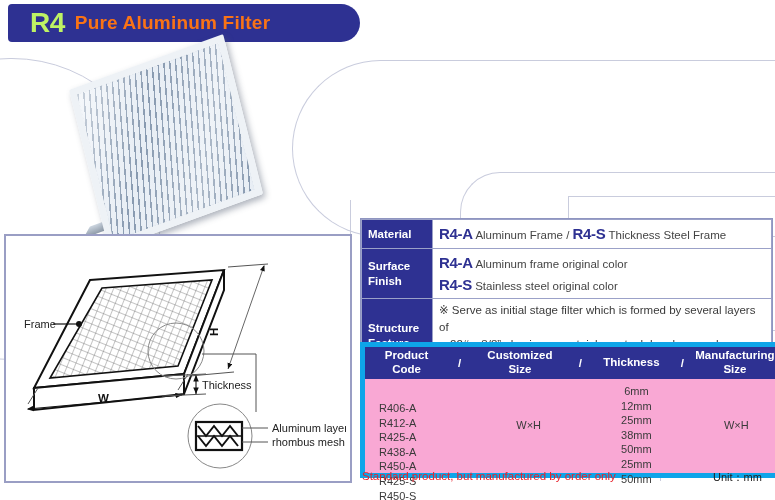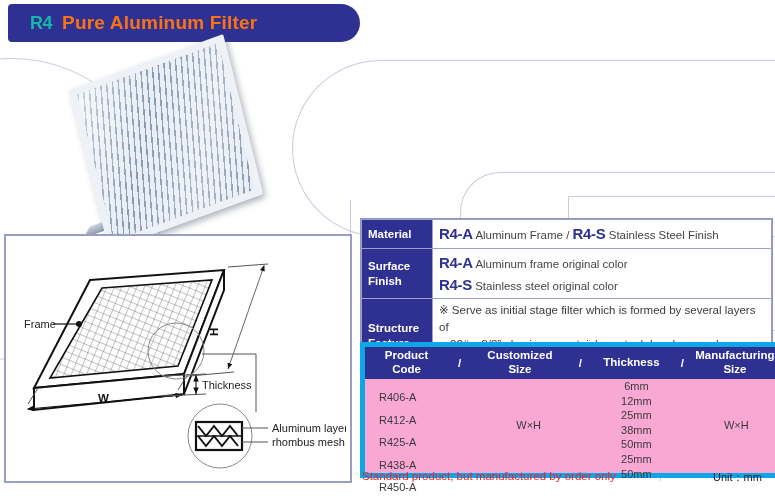--- a/index.html
+++ b/index.html
@@ -18,21 +18,21 @@
   #wm5{left:150px;top:200px;width:200px;height:120px;border-radius:0 0 70px 0;border-left:none;border-top:none;}
   #wm6{left:660px;top:330px;width:170px;height:150px;border-top-left-radius:50px;border-right:none;border-bottom:none;}
 
   
   #banner{
     position:absolute;left:8px;top:4px;width:352px;height:38px;
     background:#2e3192;border-radius:19px 19px 19px 19px;
     border-top-left-radius:4px;border-bottom-left-radius:4px;
     display:flex;align-items:center;
   }
-  #banner .code{color:#14b8a6;font-size:18px;font-weight:bold;margin-left:22px;letter-spacing:-.5px;}
+  #banner .code{color:#bef264;font-size:28px;font-weight:bold;margin-left:22px;letter-spacing:-.5px;}
   #banner .name{color:#f97316;font-size:19px;font-weight:bold;margin-left:10px;letter-spacing:.2px;}
 
   
   #photo{position:absolute;left:70px;top:52px;width:200px;height:175px;}
   .panel-3d{
     position:absolute;left:14px;top:8px;width:150px;height:150px;
     transform:rotate(-20deg) skewX(-6deg);
     background:linear-gradient(135deg,#e9eef3 0%,#dfe6ee 100%);
     border:7px solid #eef2f6;
     box-shadow:2px 4px 6px rgba(80,90,110,.45),inset 0 0 0 1px #b9c4d0;
@@ -88,22 +88,22 @@
   }
   #prodhead{
     display:flex;align-items:center;background:#2e3192;color:#fff;
     height:32px;font-weight:bold;font-size:11.5px;
   }
   #prodhead .h{text-align:center;line-height:1.2;}
   #prodhead .sl{width:24px;text-align:center;font-weight:bold;}
   .c1{width:88px;}.c2{width:104px;}.c3{width:84px;}.c4{width:87px;}
   #prodbody{display:flex;font-size:11px;color:#3a3a3a;height:92px;}
   #prodbody .col{display:flex;flex-direction:column;}
-  #prodbody .col.c1{padding-top:11px;padding-left:14px;gap:8px;}
-  #prodbody .col.c3{align-items:center;}
+  #prodbody .col.c1{padding-top:22px;padding-left:14px;}
+  #prodbody .col.c3{padding-top:5px;align-items:center;}
   #prodbody .mid{display:flex;align-items:center;justify-content:center;}
   #prodbody .cell{line-height:1.33;height:14.6px;}
 
   
   #note{
     position:absolute;left:362px;top:470px;color:#e8202a;font-size:11.5px;font-weight:normal;
   }
   #unit{position:absolute;left:713px;top:470px;color:#222;font-size:11px;}
 </style>
 </head>
@@ -190,21 +190,21 @@
 <div id="spec">
 <table>
   <tbody>
         <tr>
     <td class="lab">Material</td>
     <td class="val">
       <span class="bcode">R4-A</span>
       <span class="vtxt">Aluminum Frame</span>
       <span class="vtxt">/</span>
       <span class="bcode">R4-S</span>
-      <span class="vtxt">Stainless Steel Finish</span>
+      <span class="vtxt">Thickness Steel Frame</span>
     </td>
   </tr>
   <tr>
     <td class="lab">
       <span>Surface</span><br>
       <span>Finish</span>
     </td>
     <td class="val">
       <div>
         <span class="bcode">R4-A</span>

